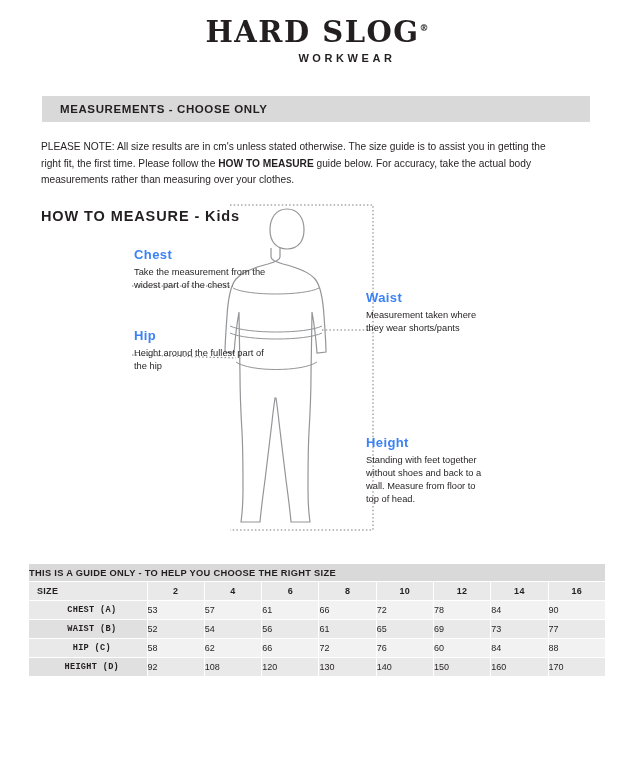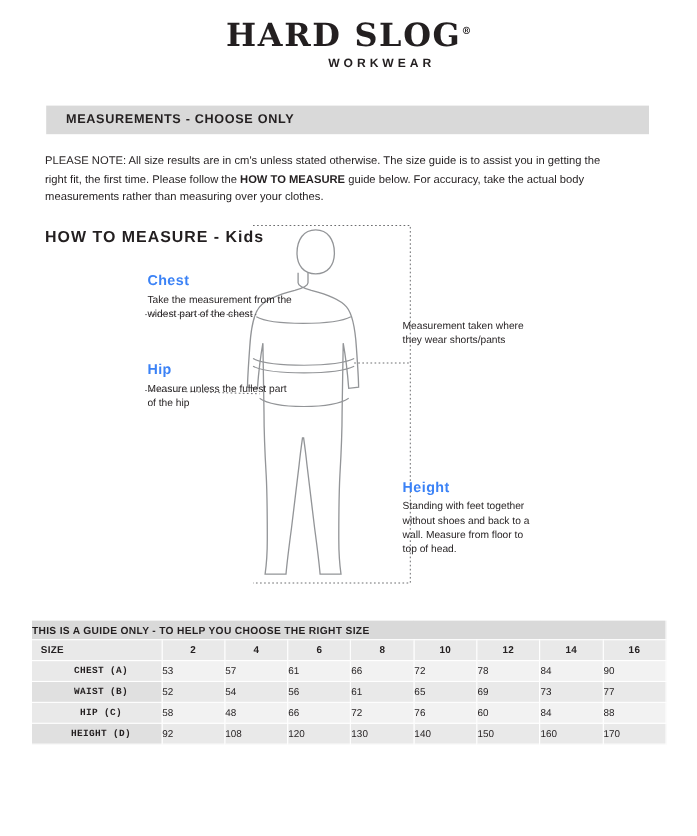--- a/index.html
+++ b/index.html
@@ -271,23 +271,24 @@
       </g>
     </svg>
   </div>
 
   <div class="callout" id="callout-chest">
     <div class="c-title">Chest</div>
     <div class="c-desc">Take the measurement from the widest part of the chest</div>
   </div>
   <div class="callout" id="callout-hip">
     <div class="c-title">Hip</div>
-    <div class="c-desc">Measure unless the fullest part of the hip</div>
+    <div class="c-desc">Height around the fullest part of the hip</div>
   </div>
   <div class="callout" id="callout-waist">
+    <div class="c-title">Waist</div>
     <div class="c-desc">Measurement taken where they wear shorts/pants</div>
   </div>
   <div class="callout" id="callout-height">
     <div class="c-title">Height</div>
     <div class="c-desc">Standing with feet together without shoes and back to a wall. Measure from floor to top of head.</div>
   </div>
 
   <div class="table-wrap">
     <table class="size-table">
       <colgroup>
@@ -334,21 +335,21 @@
           <td>56</td>
           <td>61</td>
           <td>65</td>
           <td>69</td>
           <td>73</td>
           <td>77</td>
         </tr>
         <tr class="row-data">
           <td class="lbl">HIP (C)</td>
           <td>58</td>
-          <td>48</td>
+          <td>62</td>
           <td>66</td>
           <td>72</td>
           <td>76</td>
           <td>60</td>
           <td>84</td>
           <td>88</td>
         </tr>
         <tr class="row-data alt">
           <td class="lbl">HEIGHT (D)</td>
           <td>92</td>

